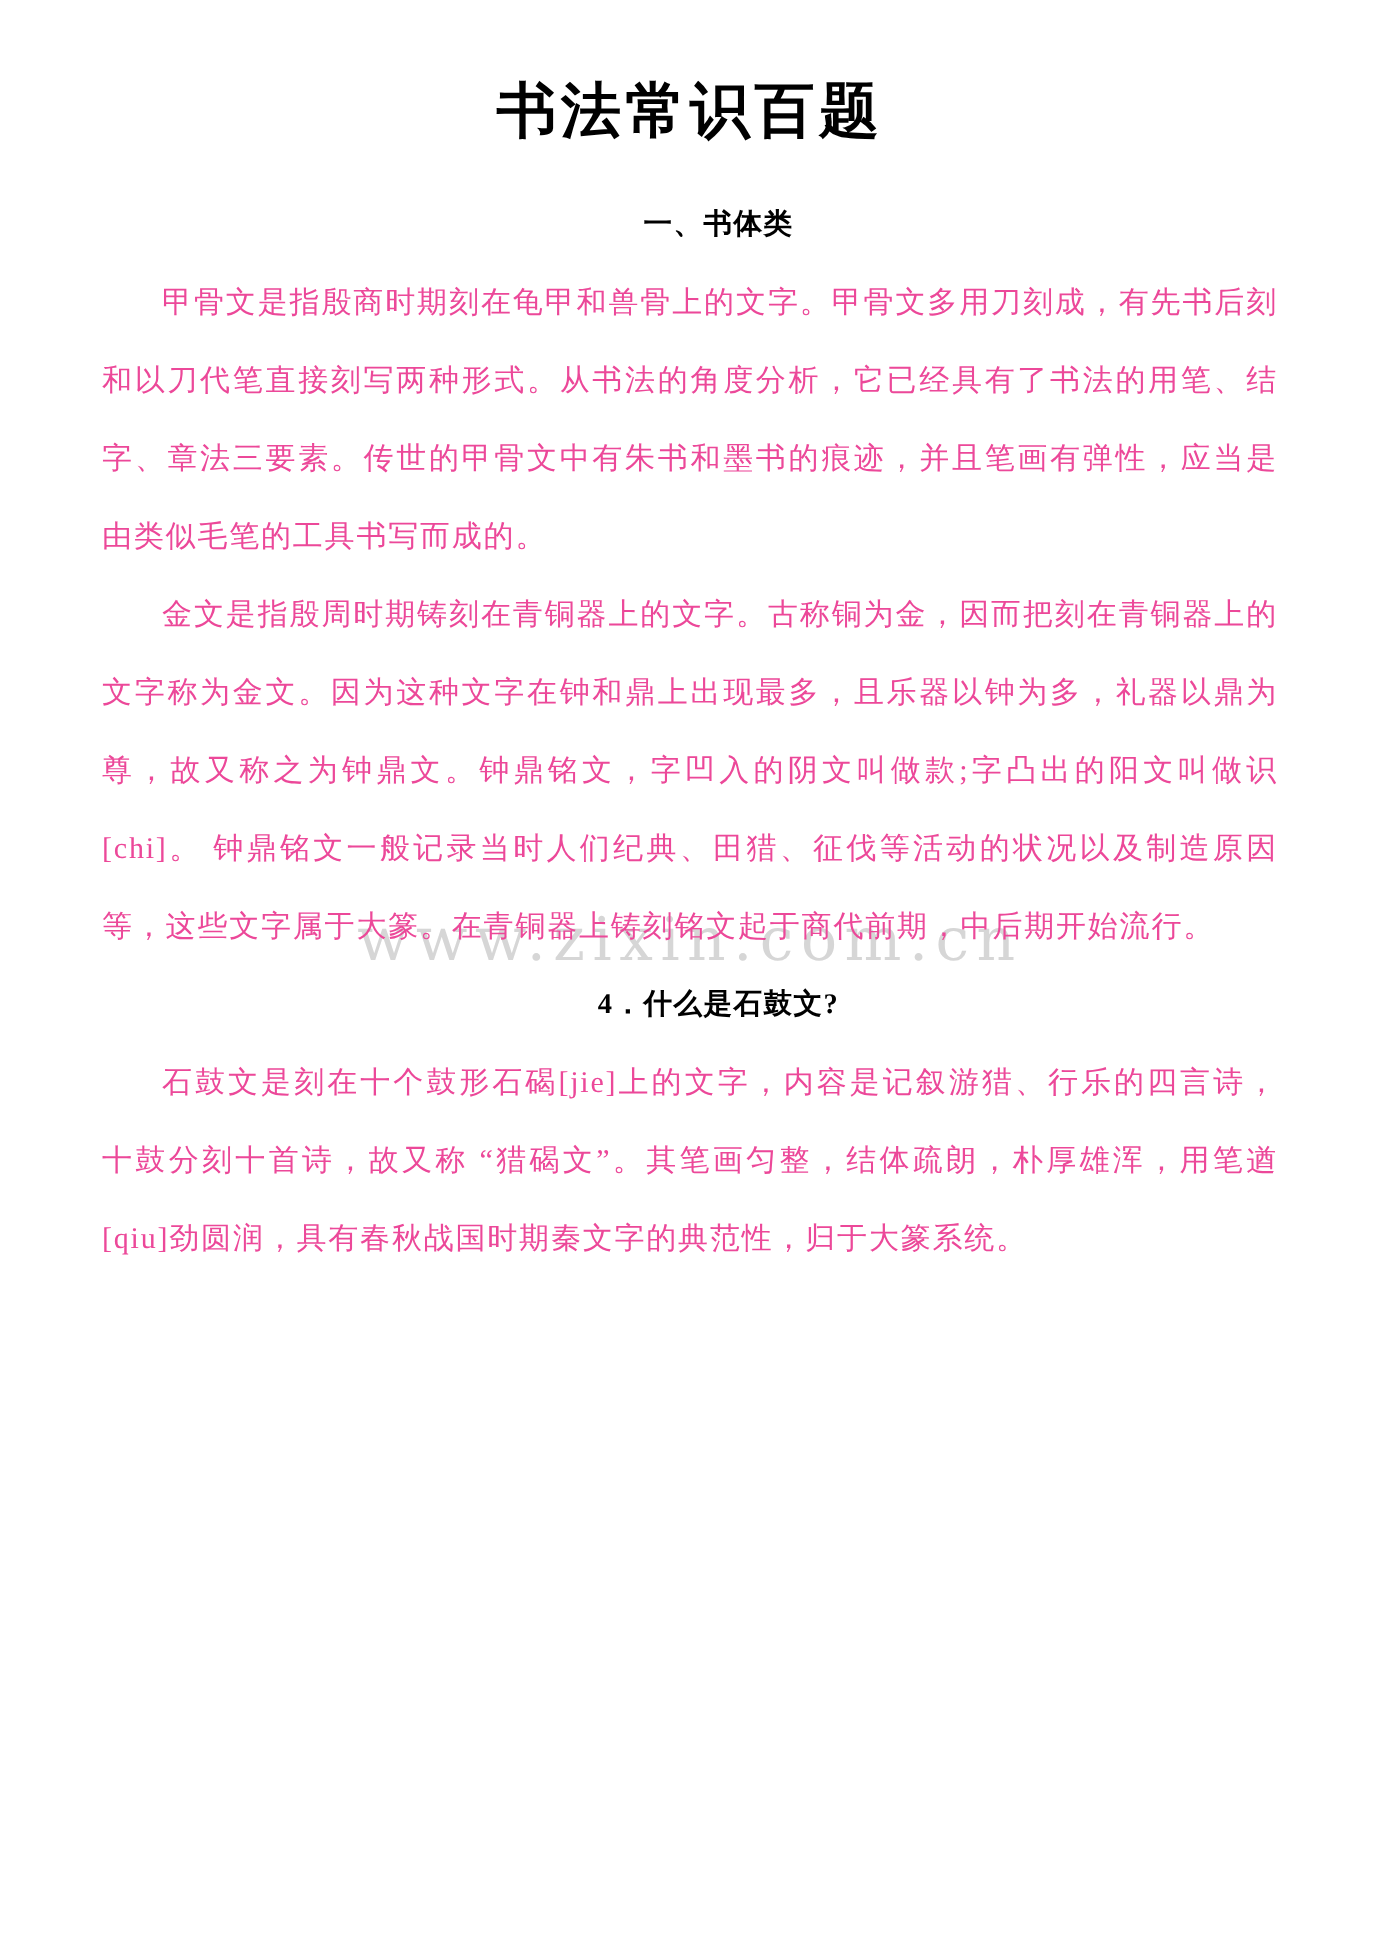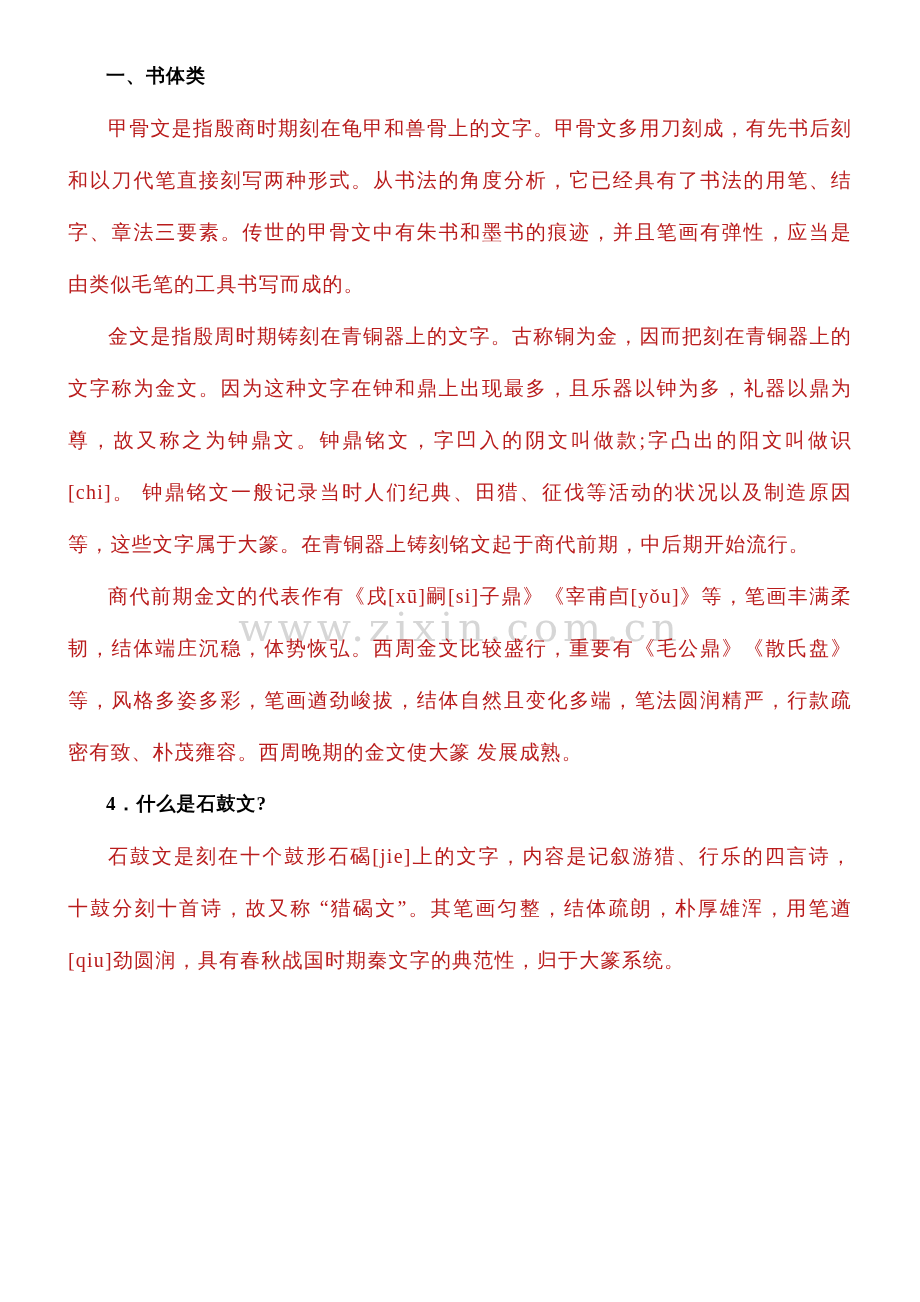--- a/index.html
+++ b/index.html
@@ -49,46 +49,47 @@
     color: #000000;
   }
   .heading {
     font-size: 19px;
     font-weight: bold;
     line-height: 52px;
     margin: 0;
     text-indent: 2em;
     letter-spacing: 1px;
     color: #000000;
+    text-align: center;
   }
   .para {
     font-size: 20px;
     line-height: 52px;
     margin: 0;
     text-indent: 2em;
     text-align: justify;
     letter-spacing: 1.2px;
-    color: #b91c1c;
+    color: #ec4899;
   }
 </style>
 </head>
 <body>
 
 <div class="page">
 
   <div class="watermark">www.zixin.com.cn</div>
 
   <div class="doc">
 
+    <h1 class="title">书法常识百题</h1>
 
     <p class="heading">一、书体类</p>
 
     <p class="para">甲骨文是指殷商时期刻在龟甲和兽骨上的文字。甲骨文多用刀刻成，有先书后刻和以刀代笔直接刻写两种形式。从书法的角度分析，它已经具有了书法的用笔、结字、章法三要素。传世的甲骨文中有朱书和墨书的痕迹，并且笔画有弹性，应当是由类似毛笔的工具书写而成的。</p>
 
     <p class="para">金文是指殷周时期铸刻在青铜器上的文字。古称铜为金，因而把刻在青铜器上的文字称为金文。因为这种文字在钟和鼎上出现最多，且乐器以钟为多，礼器以鼎为尊，故又称之为钟鼎文。钟鼎铭文，字凹入的阴文叫做款;字凸出的阳文叫做识[chi]。 钟鼎铭文一般记录当时人们纪典、田猎、征伐等活动的状况以及制造原因等，这些文字属于大篆。在青铜器上铸刻铭文起于商代前期，中后期开始流行。</p>
 
-    <p class="para">商代前期金文的代表作有《戌[xū]嗣[si]子鼎》《宰甫卣[yǒu]》等，笔画丰满柔韧，结体端庄沉稳，体势恢弘。西周金文比较盛行，重要有《毛公鼎》《散氏盘》等，风格多姿多彩，笔画遒劲峻拔，结体自然且变化多端，笔法圆润精严，行款疏密有致、朴茂雍容。西周晚期的金文使大篆 发展成熟。</p>
 
     <p class="heading">4．什么是石鼓文?</p>
     <p class="para">石鼓文是刻在十个鼓形石碣[jie]上的文字，内容是记叙游猎、行乐的四言诗， 十鼓分刻十首诗，故又称 “猎碣文”。其笔画匀整，结体疏朗，朴厚雄浑，用笔遒[qiu]劲圆润，具有春秋战国时期秦文字的典范性，归于大篆系统。</p>
 
   </div>
 </div>
 
 </body></html>

